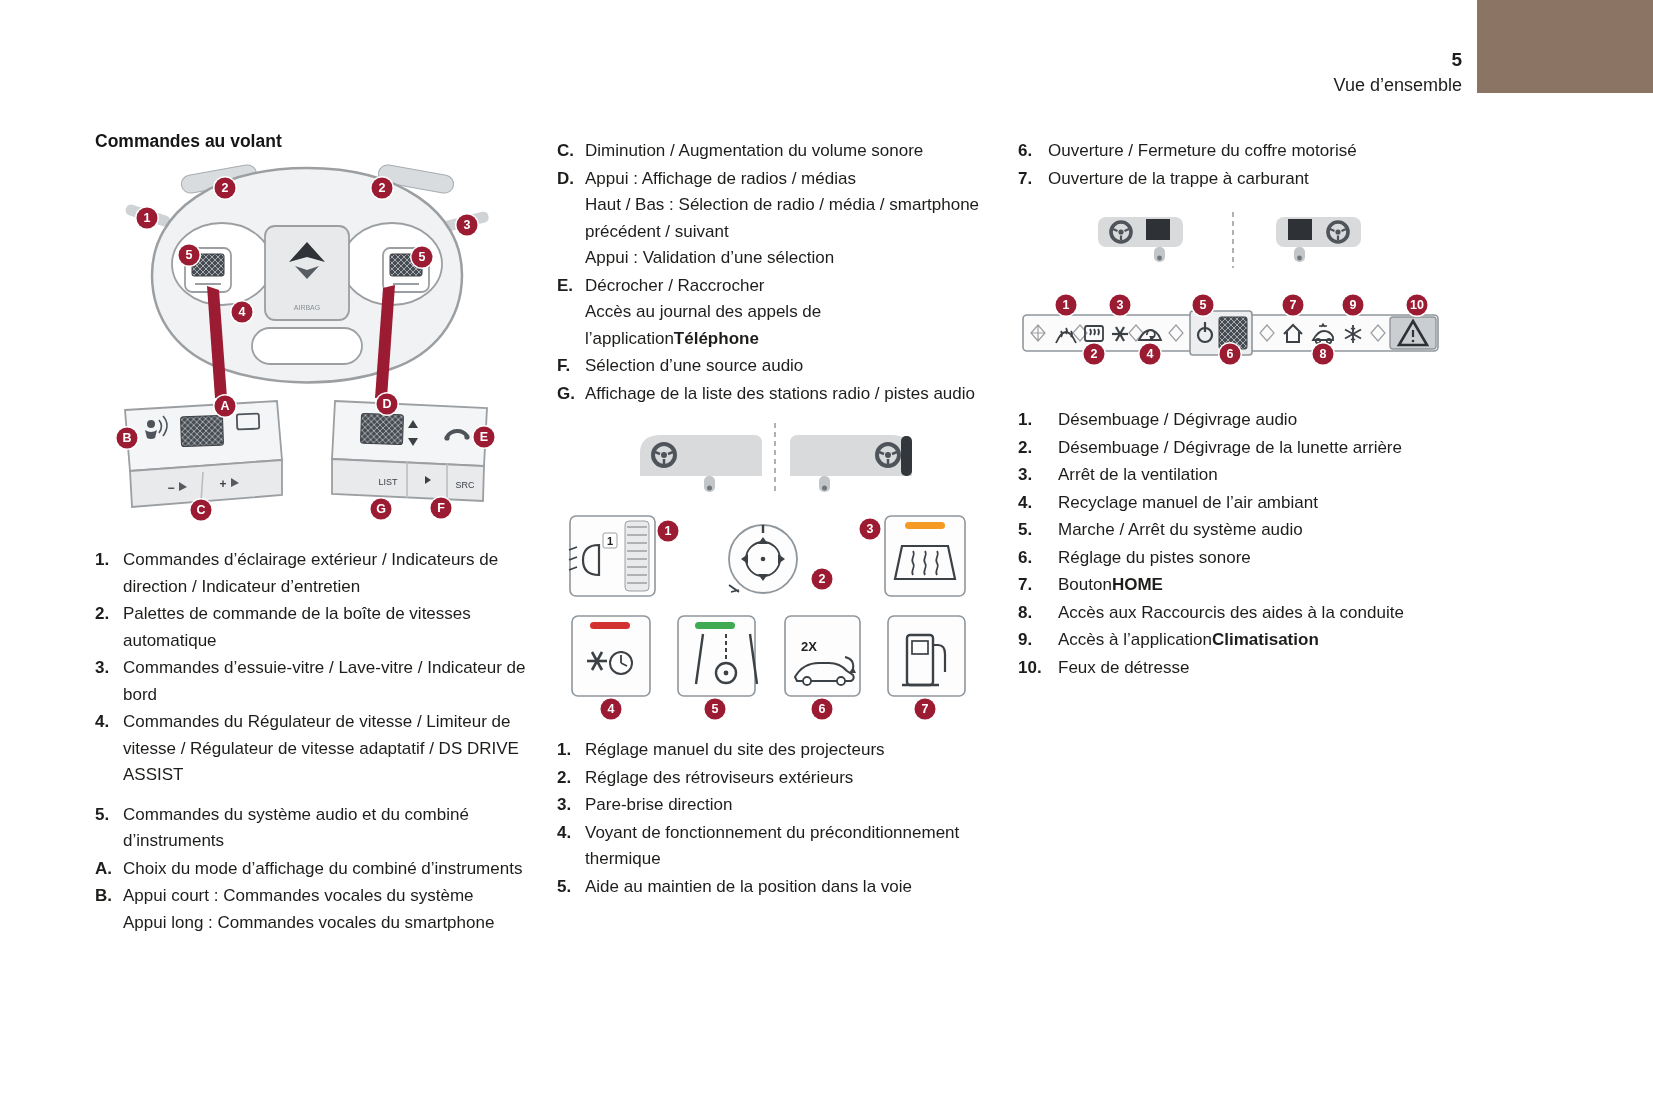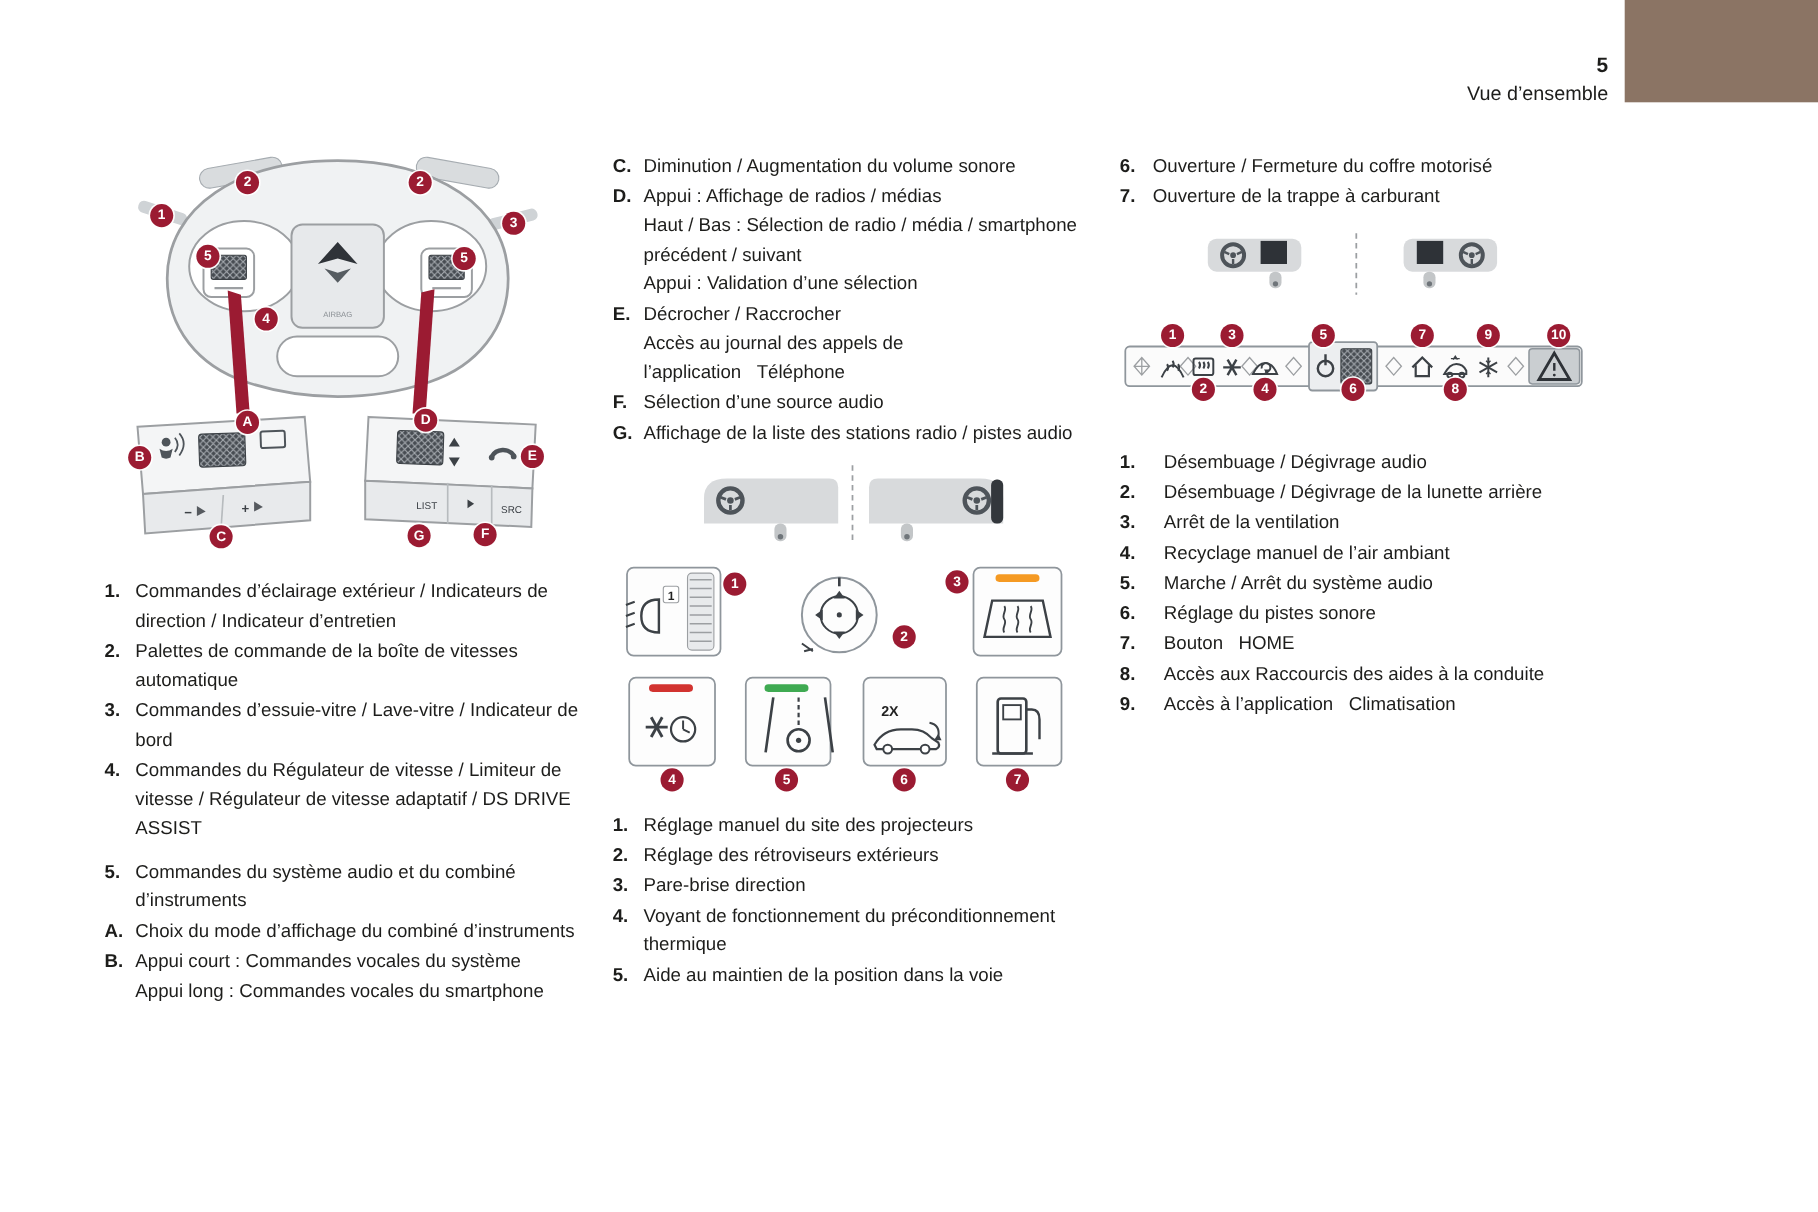--- a/index.html
+++ b/index.html
@@ -18,21 +18,21 @@
 
   h3.col-title { font-size:17.5px; font-weight:700; line-height:22px; color:#161616; }
   .mt14 { margin-top:14px; } .mt16 { margin-top:16px; } .mt24 { margin-top:24px; }
 
   .li { display:flex; align-items:flex-start; margin-bottom:1px; }
   .li.gap { margin-top:13px; }
   .lbl { flex:0 0 28px; font-weight:700; }
   .list-c3 .lbl { flex-basis:40px; }
   .list-top3 .lbl { flex-basis:30px; }
   .txt { white-space:pre-line; flex:1 1 auto; }
-  .bsuf { font-weight:400; margin-left:14px; }
+  .bsuf { font-weight:700; margin-left:0; }
 
   .diagram { position:relative; }
   .dg-wheel   { width:445px; height:375px; margin-top:6px; }
   .dg-side    { width:420px; height:300px; margin-top:14px; }
   .dg-central { width:440px; height:175px; margin-top:16px; }
 
   .callout { position:absolute; width:21px; height:21px; border-radius:50%;
              background:#9b1b32; color:#fff; font-size:12.5px; font-weight:700;
              display:flex; align-items:center; justify-content:center;
              transform:translate(-50%,-50%);
@@ -43,20 +43,21 @@
 </head>
 <body>
 
 <div class="page">
 
   <div class="corner"></div>
   <div class="pageno">5</div>
   <div class="sect">Vue d’ensemble</div>
 
   <div class="col col-1">
+    <h3 class="col-title">Commandes au volant</h3>
 
     <div class="diagram dg-wheel">
       <svg width="445" height="375" viewBox="0 0 445 375">
         <defs>
           <pattern id="hatch1" width="6" height="6" patternUnits="userSpaceOnUse">
             <rect width="6" height="6" fill="#474c52"></rect>
             <path d="M0,0L6,6M6,0L0,6" stroke="#a6abb0" stroke-width="1"></path>
           </pattern>
         </defs>
 
@@ -465,16 +466,20 @@
           <span class="txt"><span>Bouton</span><b class="bsuf">HOME</b></span>
         </div>
       <div class="li">
           <span class="lbl">8.</span>
           <span class="txt">Accès aux Raccourcis des aides à la conduite</span>
         </div>
       <div class="li">
           <span class="lbl">9.</span>
           <span class="txt"><span>Accès à l’application</span><b class="bsuf">Climatisation</b></span>
         </div>
+      <div class="li">
+          <span class="lbl">10.</span>
+          <span class="txt">Feux de détresse</span>
+        </div>
     </div>
   </div>
 
 </div>
 
 </body></html>

